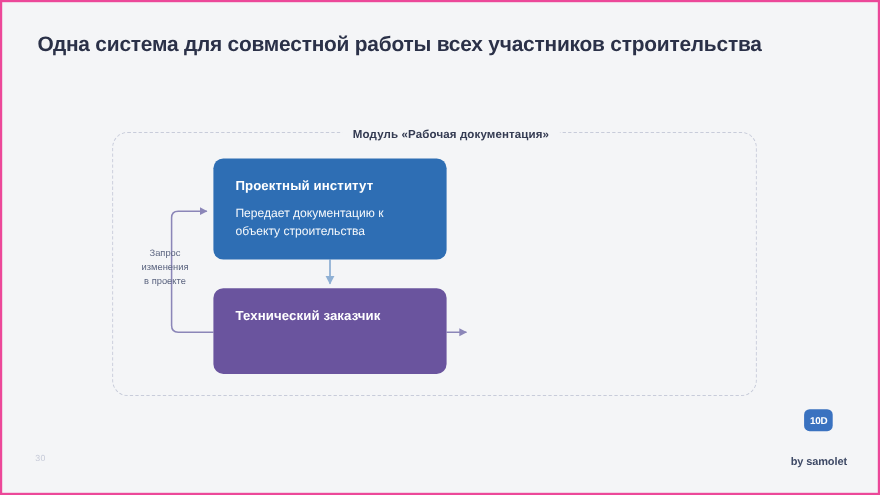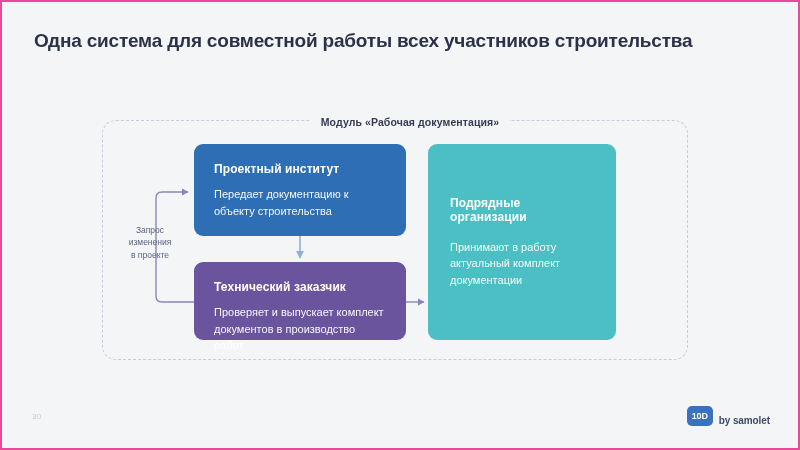--- a/index.html
+++ b/index.html
@@ -142,22 +142,23 @@
     bottom: 27px;
     font-size: 8px;
     color: #c6cad8;
     letter-spacing: 0.3px;
   }
   .logo {
     position: absolute;
     right: 28px;
     bottom: 22px;
     display: flex;
-    align-items: flex-end;
-    gap: 6px;
+    align-items: center;
+    gap: 23px;
+    flex-direction: column;
   }
   .logo-mark {
     width: 26px;
     height: 20px;
     border-radius: 5px;
     background: #3a72c0;
     color: #ffffff;
     font-size: 9px;
     font-weight: bold;
     display: flex;
@@ -208,27 +209,22 @@
     <div>в проекте</div>
   </div>
 
   <div class="card" id="card-institute">
     <p class="card-title">Проектный институт</p>
     <p class="card-desc">Передает документацию к объекту строительства</p>
   </div>
 
   <div class="card" id="card-customer">
     <p class="card-title">Технический заказчик</p>
-    <p class="card-desc">Проверяет и выпускает комплект документов в производство работ</p>
-  </div>
-
-  <div class="card" id="card-contractor">
-    <p class="card-title">Подрядные организации</p>
-    <p class="card-desc">Принимают в работу актуальный комплект документации</p>
-  </div>
+  </div>
+
 
   <div class="page-number">30</div>
 
   <div class="logo">
     <div class="logo-mark">10D</div>
     <div class="logo-text">by samolet</div>
   </div>
 
 </div>
 

